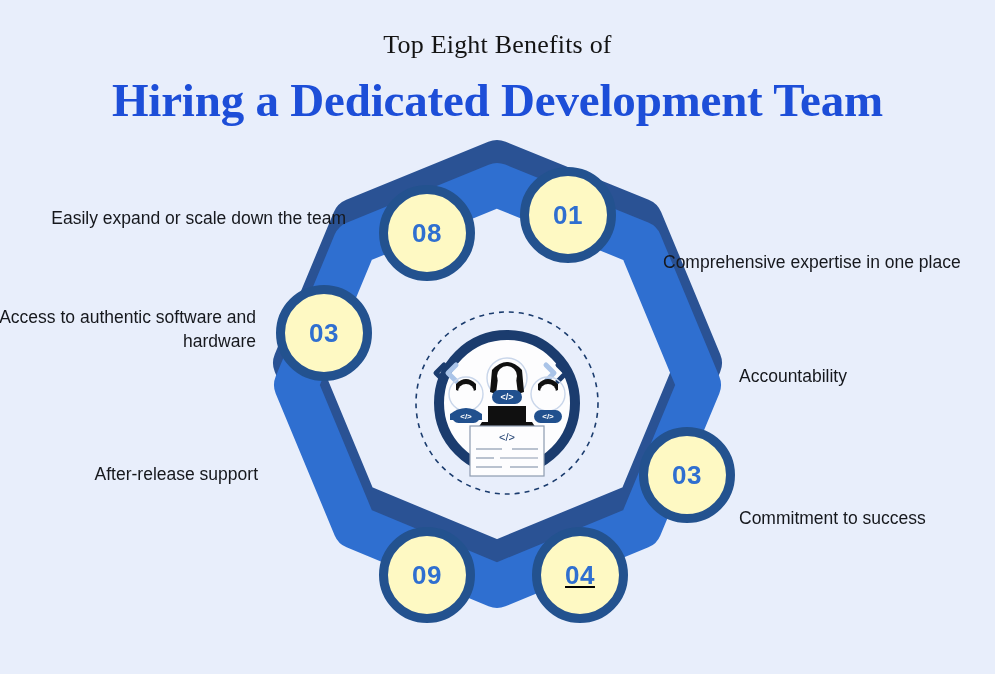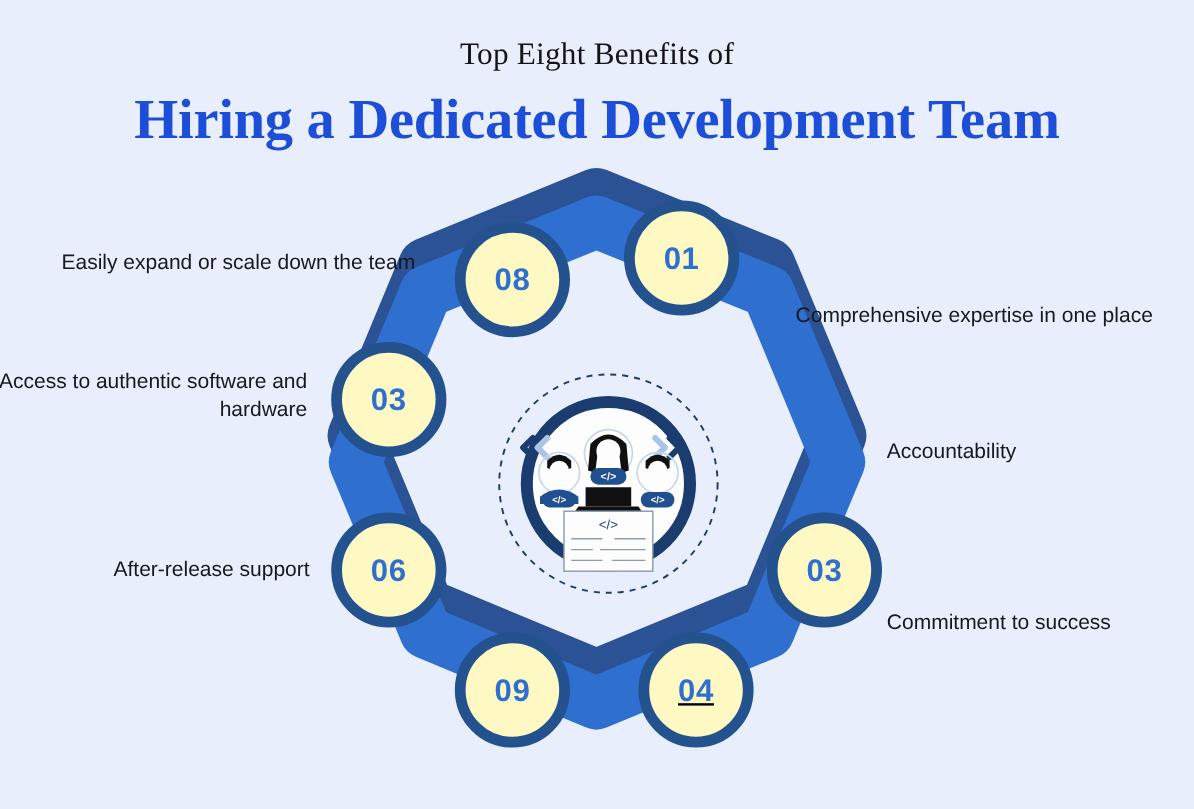--- a/index.html
+++ b/index.html
@@ -119,23 +119,20 @@
 
   <div class="node" style="left:379px; top:185px;">
     <span class="node-num">08</span>
   </div>
   <div class="node" style="left:520px; top:167px;">
     <span class="node-num">01</span>
   </div>
   <div class="node" style="left:276px; top:285px;">
     <span class="node-num">03</span>
   </div>
-  <div class="node" style="left:276px; top:427px;">
-    <span class="node-num">06</span>
-  </div>
   <div class="node" style="left:639px; top:427px;">
     <span class="node-num">03</span>
   </div>
   <div class="node" style="left:379px; top:527px;">
     <span class="node-num">09</span>
   </div>
   <div class="node" style="left:532px; top:527px;text-decoration:underline;">
     <span class="node-num">04</span>
   </div>
 

